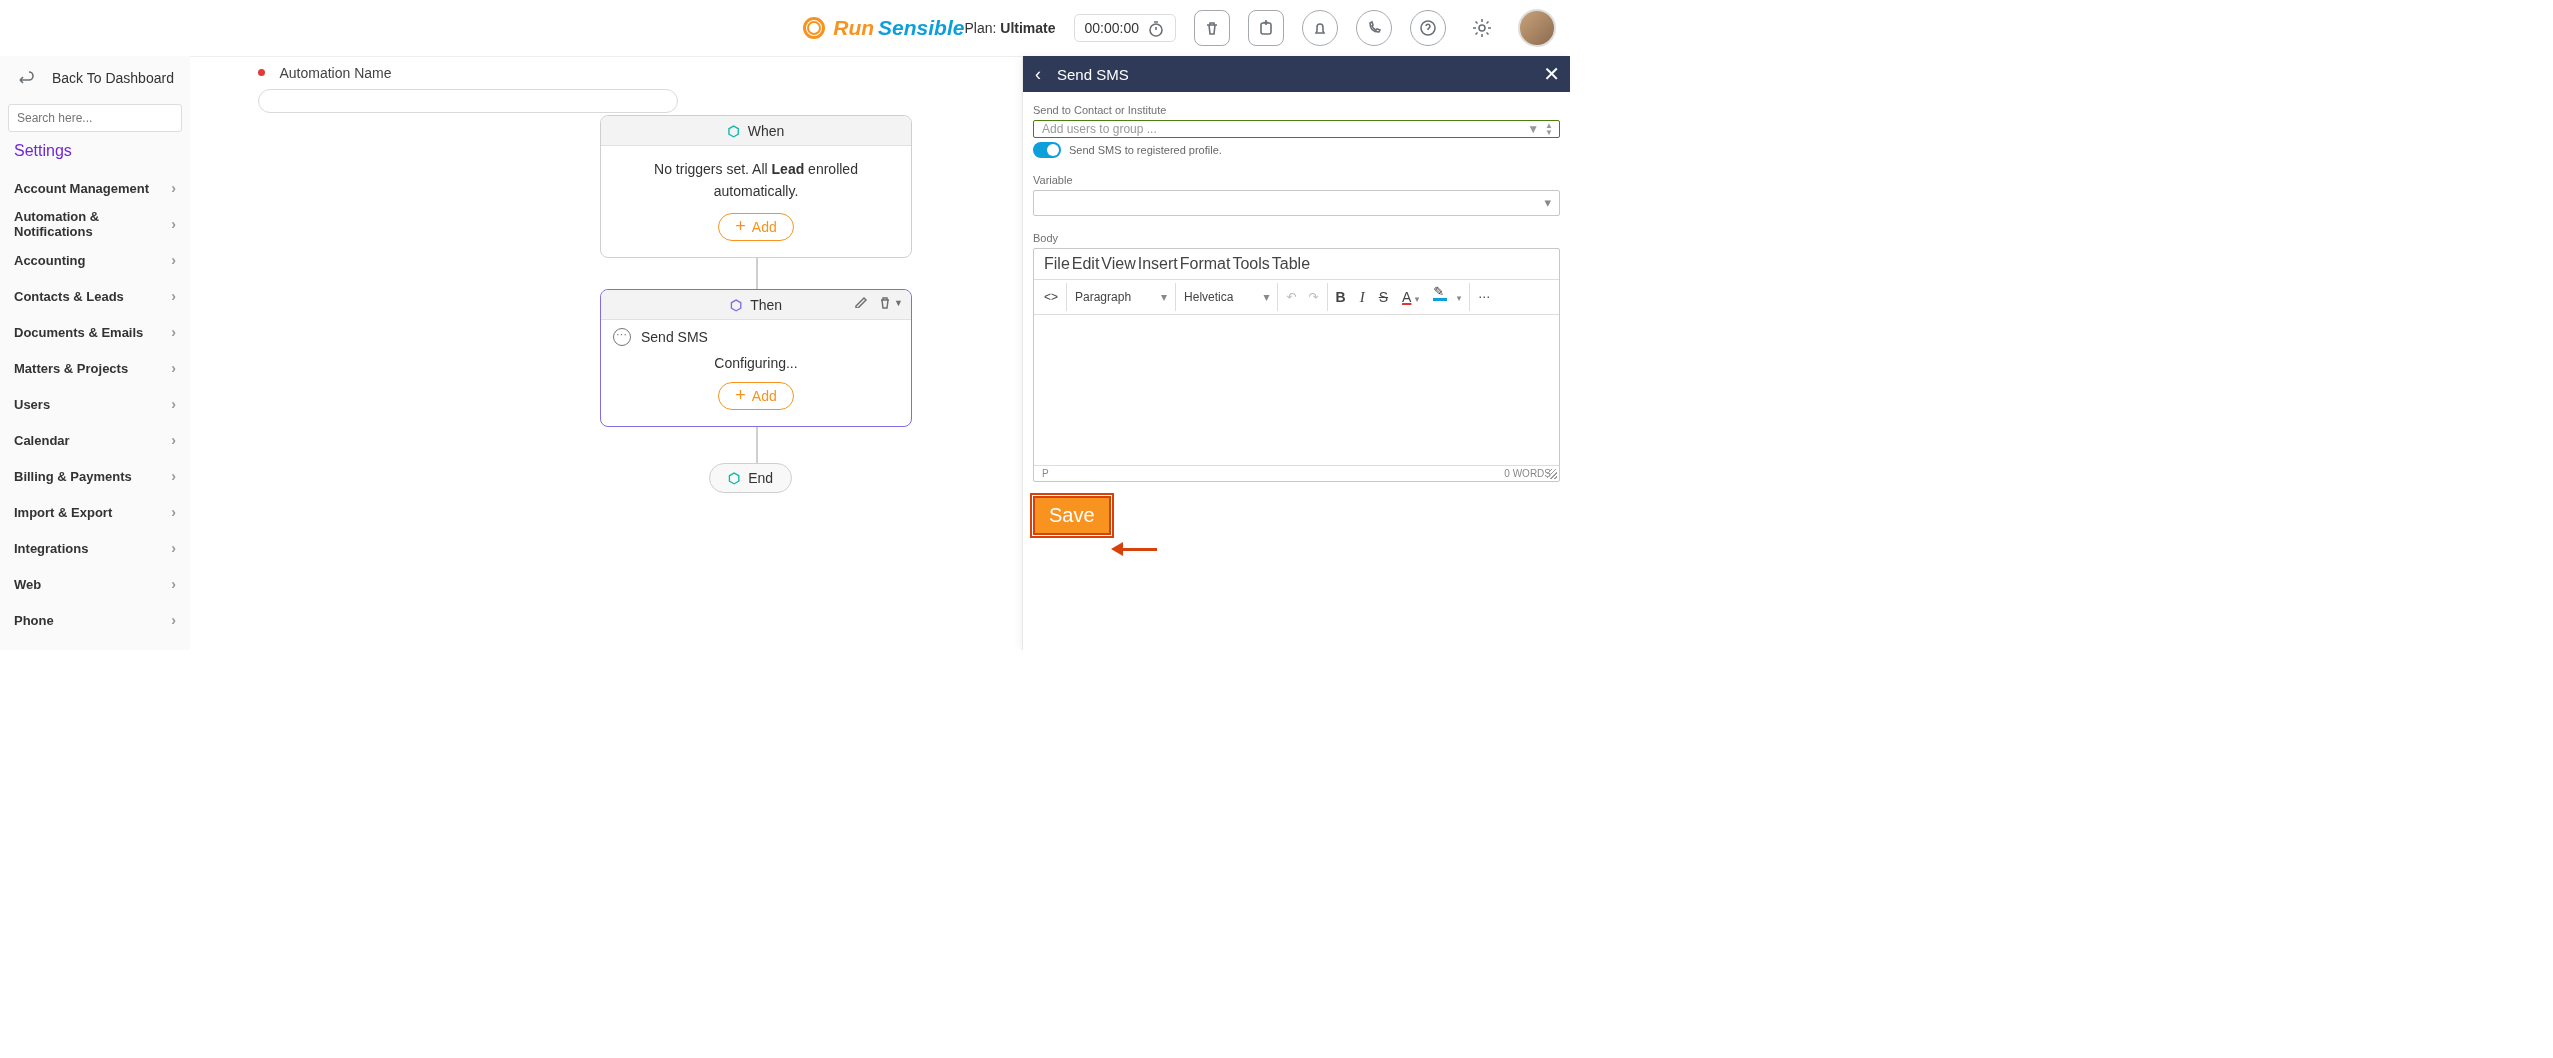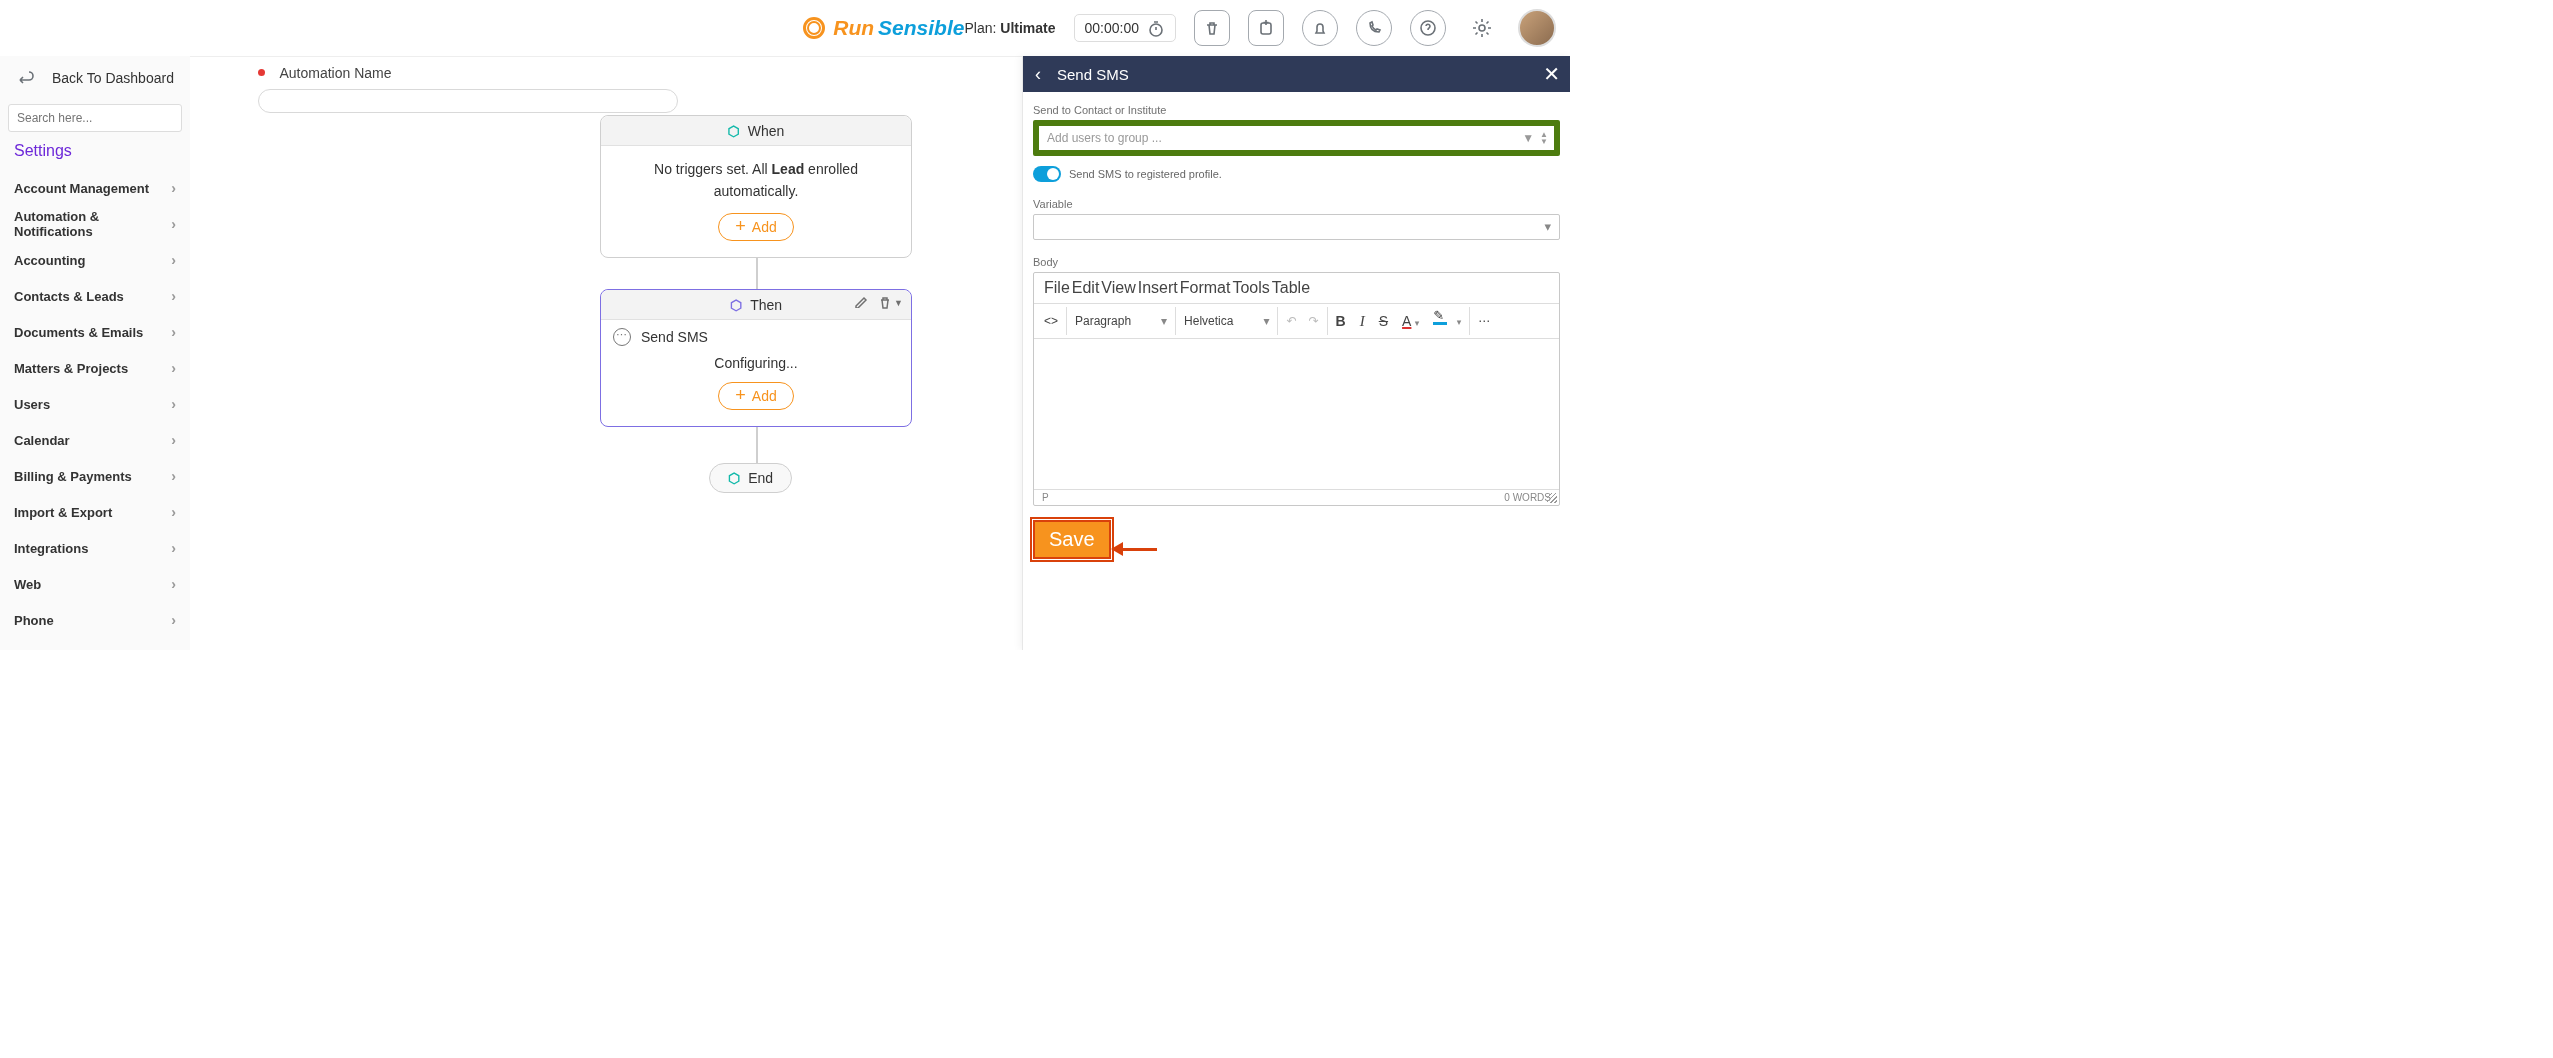--- a/index.html
+++ b/index.html
@@ -60,23 +60,23 @@
 .connector { position:absolute; left:566px; width:2px; background:#cfcfcf; }
 .connector.c1 { top:190px; height:42px; }
 .connector.c2 { top:358px; height:48px; }
 
 
 .panel { position:absolute; right:0; top:56px; bottom:0; width:548px; background:#fff; border-left:1px solid #e7e7e7; box-shadow:-2px 0 8px rgba(0,0,0,0.05);}
 .panel-hdr { height:36px; background:#2f3a58; color:#fff; display:flex; align-items:center; padding:0 12px; font-size:15px; gap:16px; position:relative;}
 .panel-close{ position:absolute; right:10px; top:6px; font-size:20px; color:#fff; cursor:pointer;}
 .p-body { padding: 8px 10px 0 10px; font-size:13px; color:#666;}
 .small-label { font-size:11px; color:#707070; margin-top:4px;}
-.combo { border:6px solid #4d7c0f; border-radius:2px; height:36px; display:flex; align-items:center; padding:0 8px; margin-top:4px; font-size:12px; color:#999; background:#fff; position:relative;}
+.combo { border:1px solid #4d7c0f; border-radius:2px; height:18px; display:flex; align-items:center; padding:0 8px; margin-top:4px; font-size:12px; color:#999; background:#fff; position:relative;}
 .combo .carets { position:absolute; right:6px; display:flex; align-items:center; gap:6px; color:#999;}
-.toggle-row{ display:flex; align-items:center; gap:8px; margin-top:10px; font-size:11px; color:#666;}
+.toggle-row{ display:flex; align-items:center; gap:8px; margin-top:4px; font-size:11px; color:#666;}
 .toggle{ width:28px; height:16px; background:#0d9fdb; border-radius:8px; position:relative;}
 .toggle::after{ content:""; position:absolute; right:2px; top:2px; width:12px; height:12px; background:#fff; border-radius:50%;}
 .var-select{ border:1px solid #c8c8c8; border-radius:2px; height:26px; margin-top:4px; position:relative;}
 .var-select::after{ content:"▾"; position:absolute; right:8px; top:4px; color:#888;}
 
 .editor { border:1px solid #c8c8c8; border-radius:2px; margin-top:4px; background:#fff;}
 .menu-row{ display:flex; gap:2px; padding:6px 10px; font-size:16px; color:#444; border-bottom:1px solid #ddd;}
 .tool-row{ display:flex; align-items:center; padding:3px 2px; border-bottom:1px solid #ddd; font-size:12px; color:#444;}
 .tool-cell{ border-right:1px solid #ddd; padding:4px 8px; display:flex; align-items:center; gap:6px; height:28px;}
 .tool-cell:last-child{border-right:none;}

